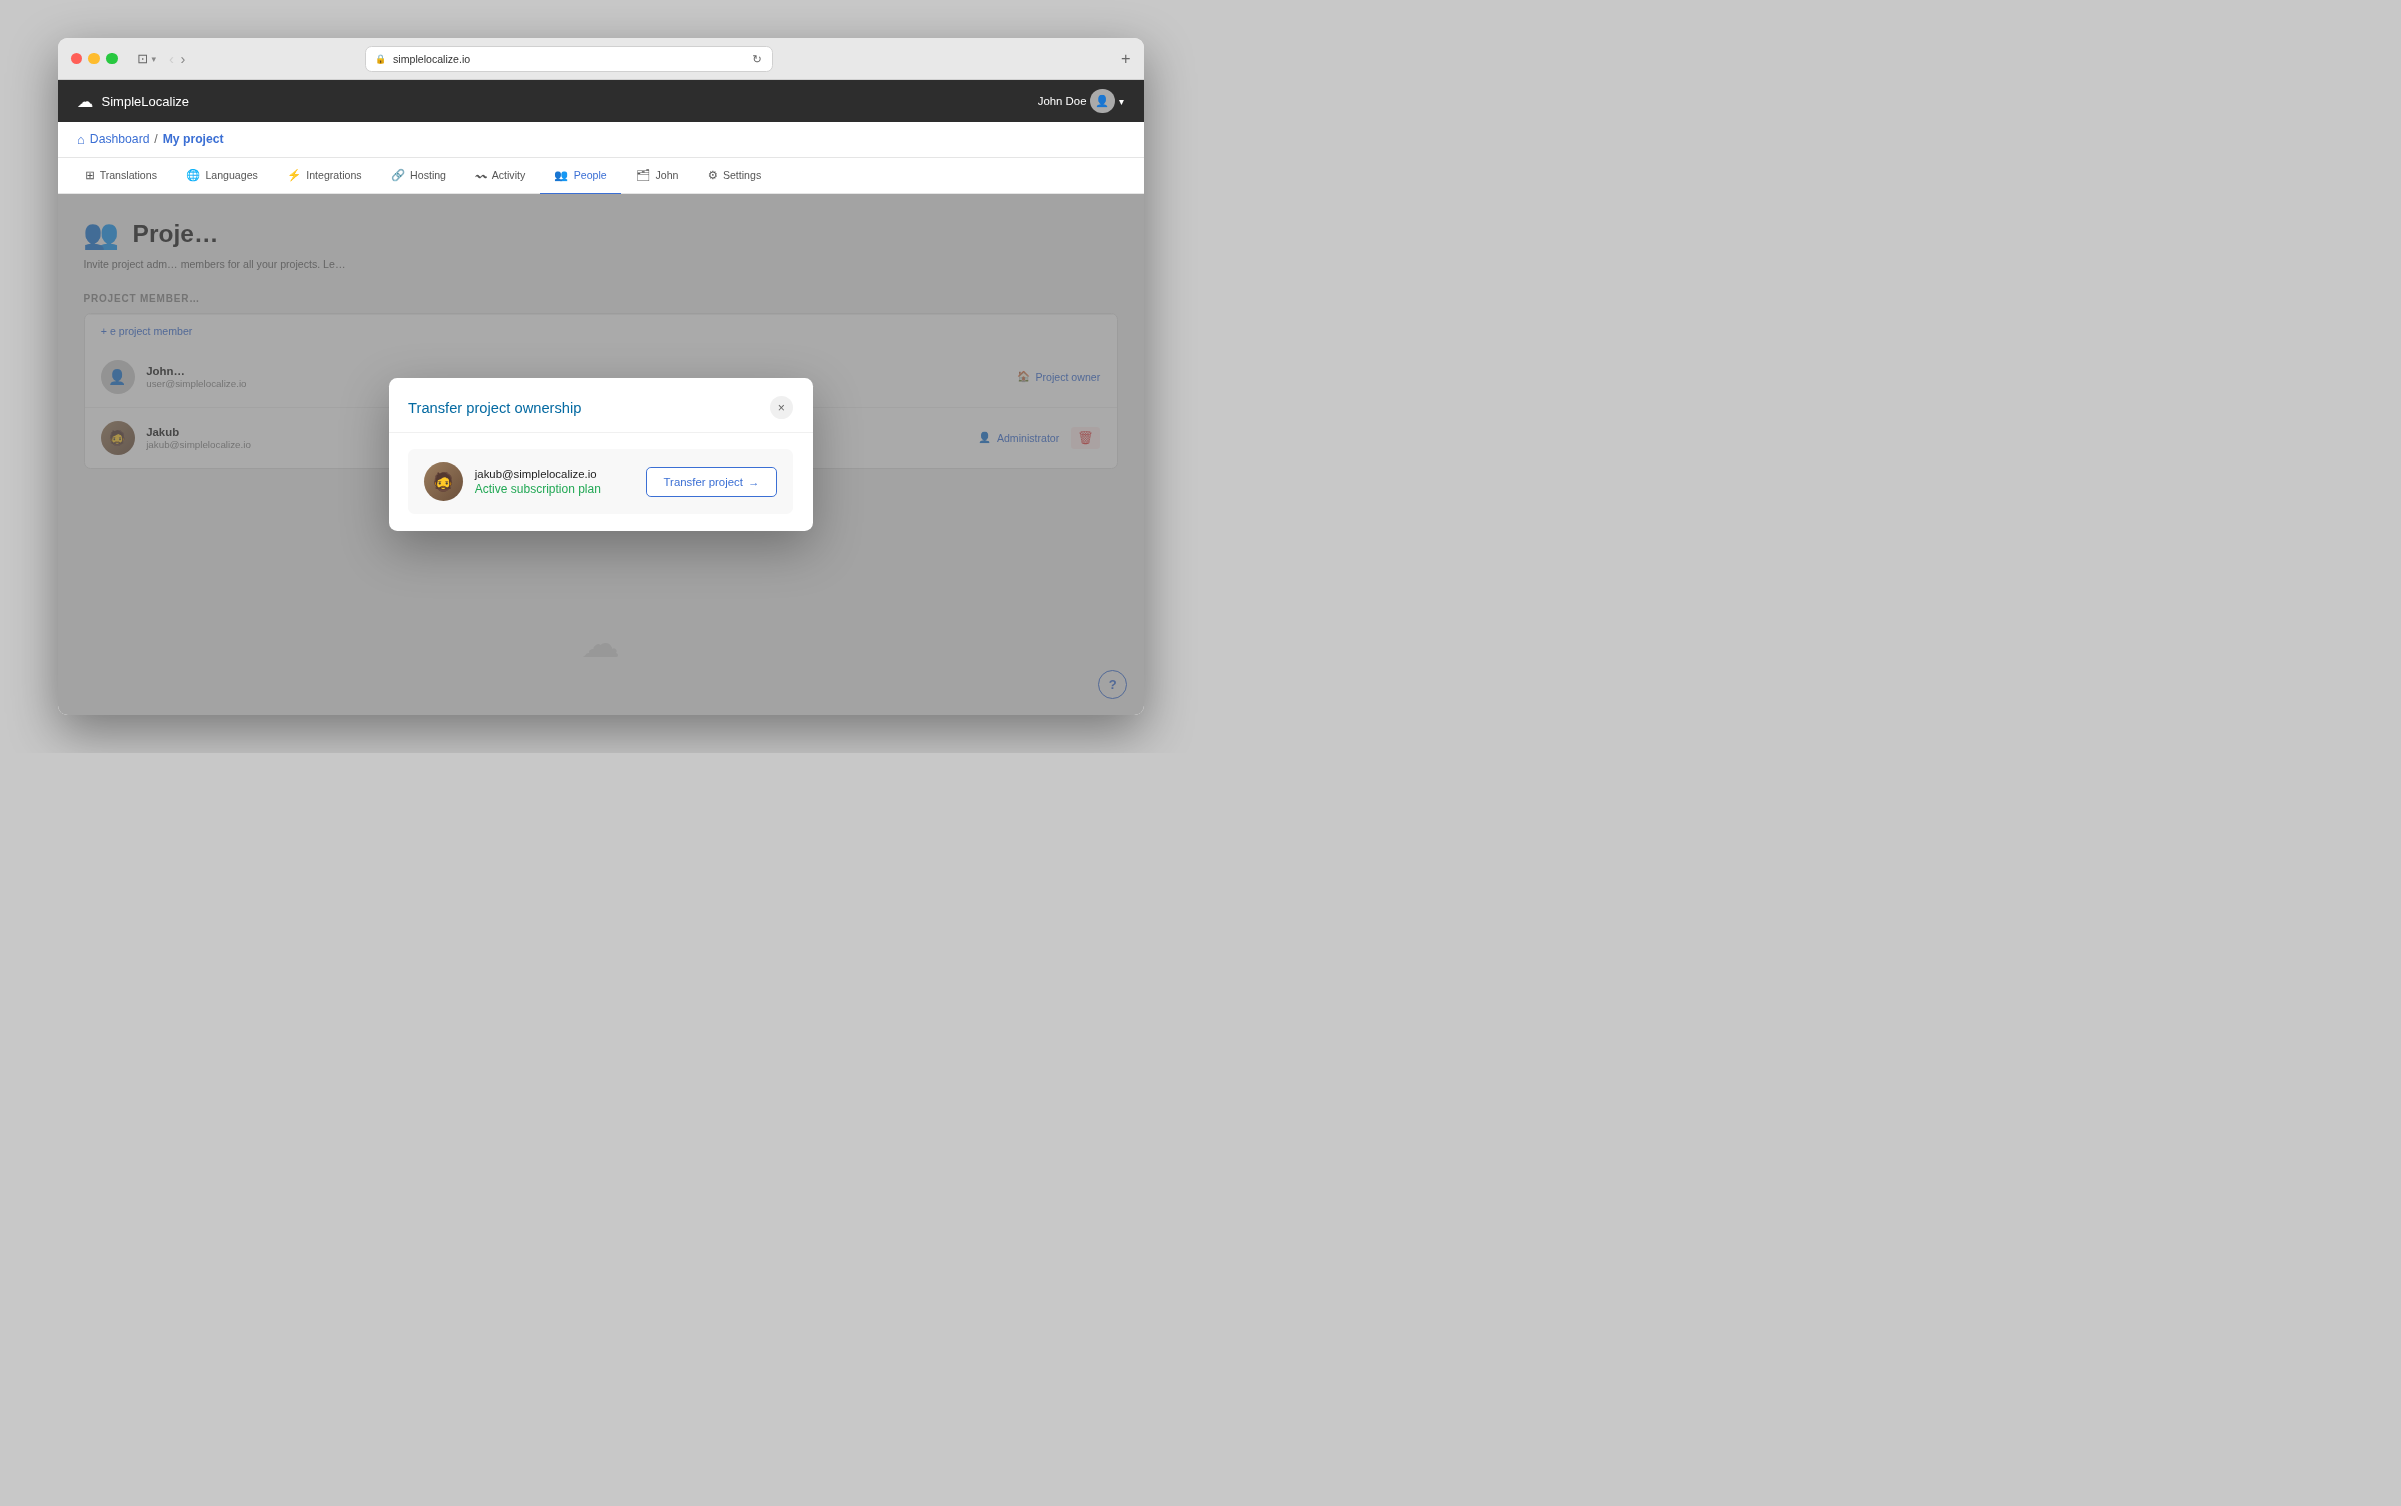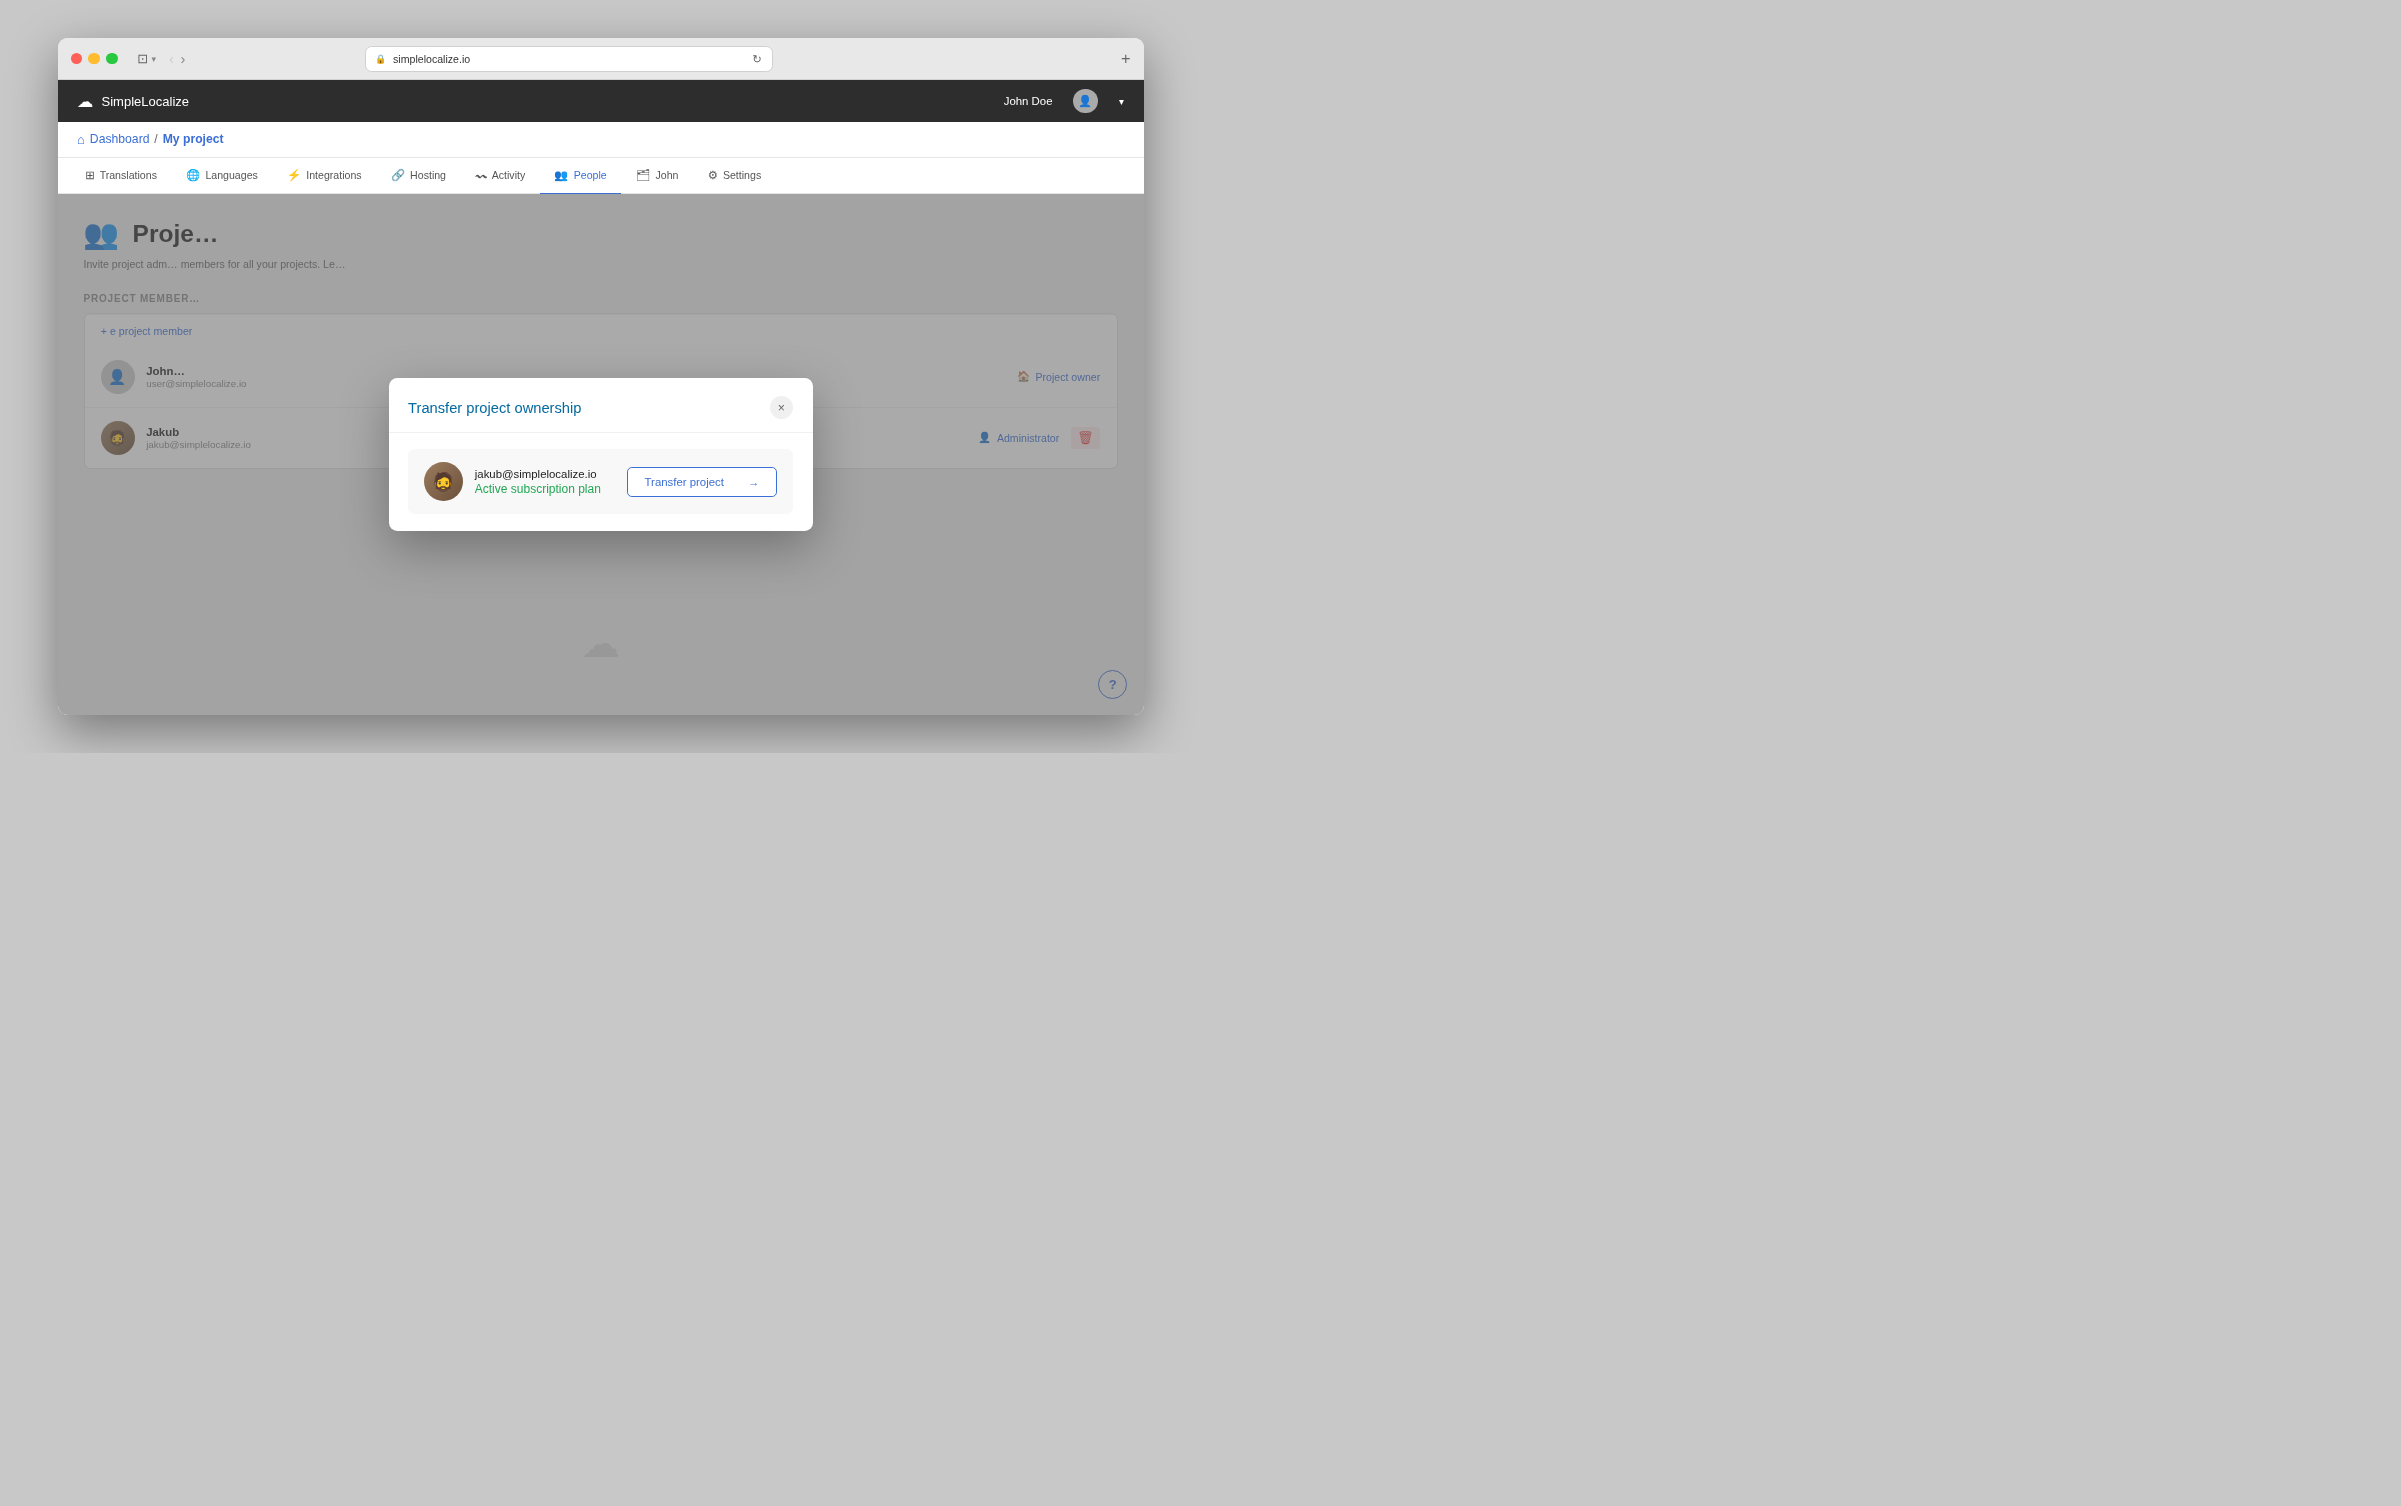--- a/index.html
+++ b/index.html
@@ -98,21 +98,21 @@
       gap: 8.2px;
       color: white;
       font-size: 13px;
       font-weight: 500;
     }
     .logo-icon { font-size: 16.3px; }
     .user-area {
       margin-left: auto;
       display: flex;
       align-items: center;
-      gap: 21px;
+      gap: 4px;
       color: white;
       font-size: 11.4px;
     }
     .user-avatar {
       width: 24.5px;
       height: 24.5px;
       border-radius: 50%;
       background: #aaa;
       display: flex;
       align-items: center;
@@ -350,21 +350,21 @@
       background: white;
       border: 1.2px solid #3b6fd4;
       color: #3b6fd4;
       border-radius: 4.9px;
       padding: 8.2px 16.3px;
       font-size: 11.4px;
       font-weight: 500;
       cursor: pointer;
       display: flex;
       align-items: center;
-      gap: 24px;
+      gap: 5px;
       white-space: nowrap;
     }
     
     .jakub-face {
       width: 39px;
       height: 39px;
       border-radius: 50%;
       background: linear-gradient(135deg, #9b7d5e 0%, #6b4f3a 100%);
       display: flex;
       align-items: center;

